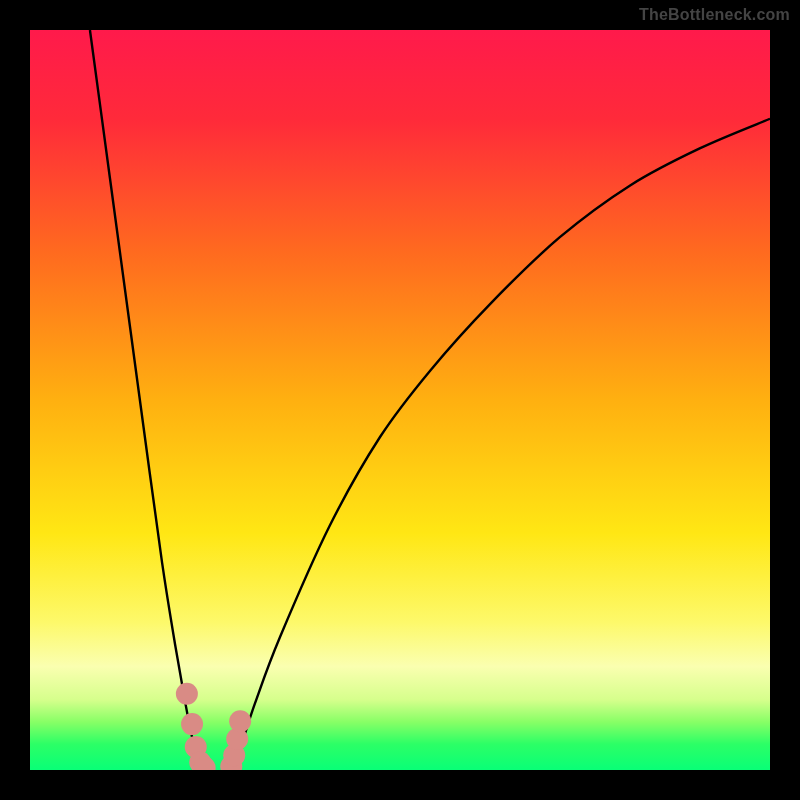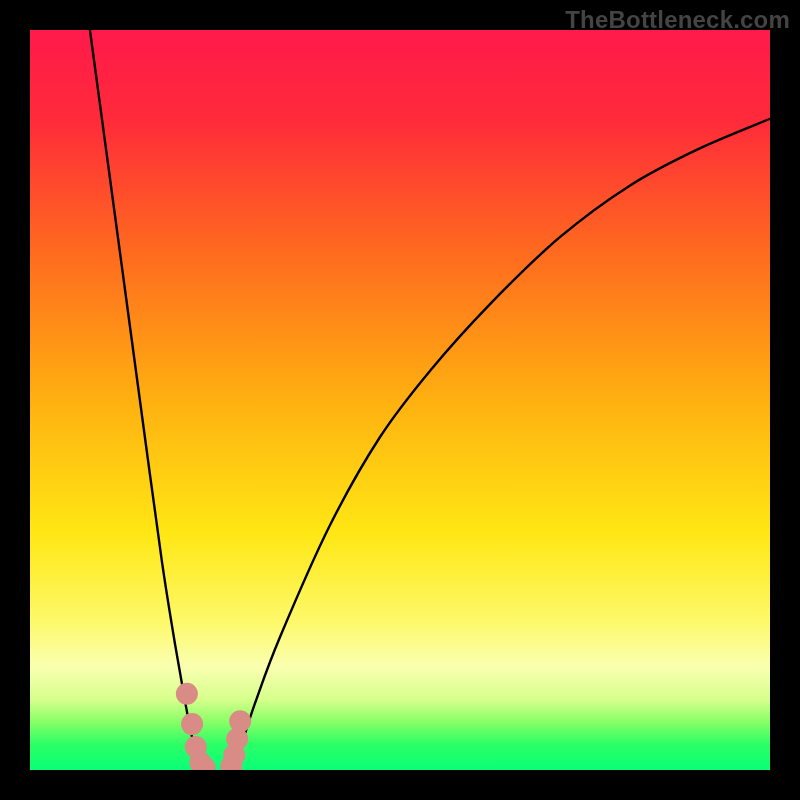--- a/index.html
+++ b/index.html
@@ -22,21 +22,21 @@
     top: 30px;
     width: 740px;
     height: 740px;
     overflow: hidden;
   }
   .attribution {
     position: absolute;
     top: 6px;
     right: 10px;
     color: #444;
-    font-size: 24px;
+    font-size: 16px;
     font-weight: bold;
     letter-spacing: 0.2px;
     user-select: none;
   }
   svg {
     position: absolute;
     inset: 0;
   }
 </style>
 </head>

